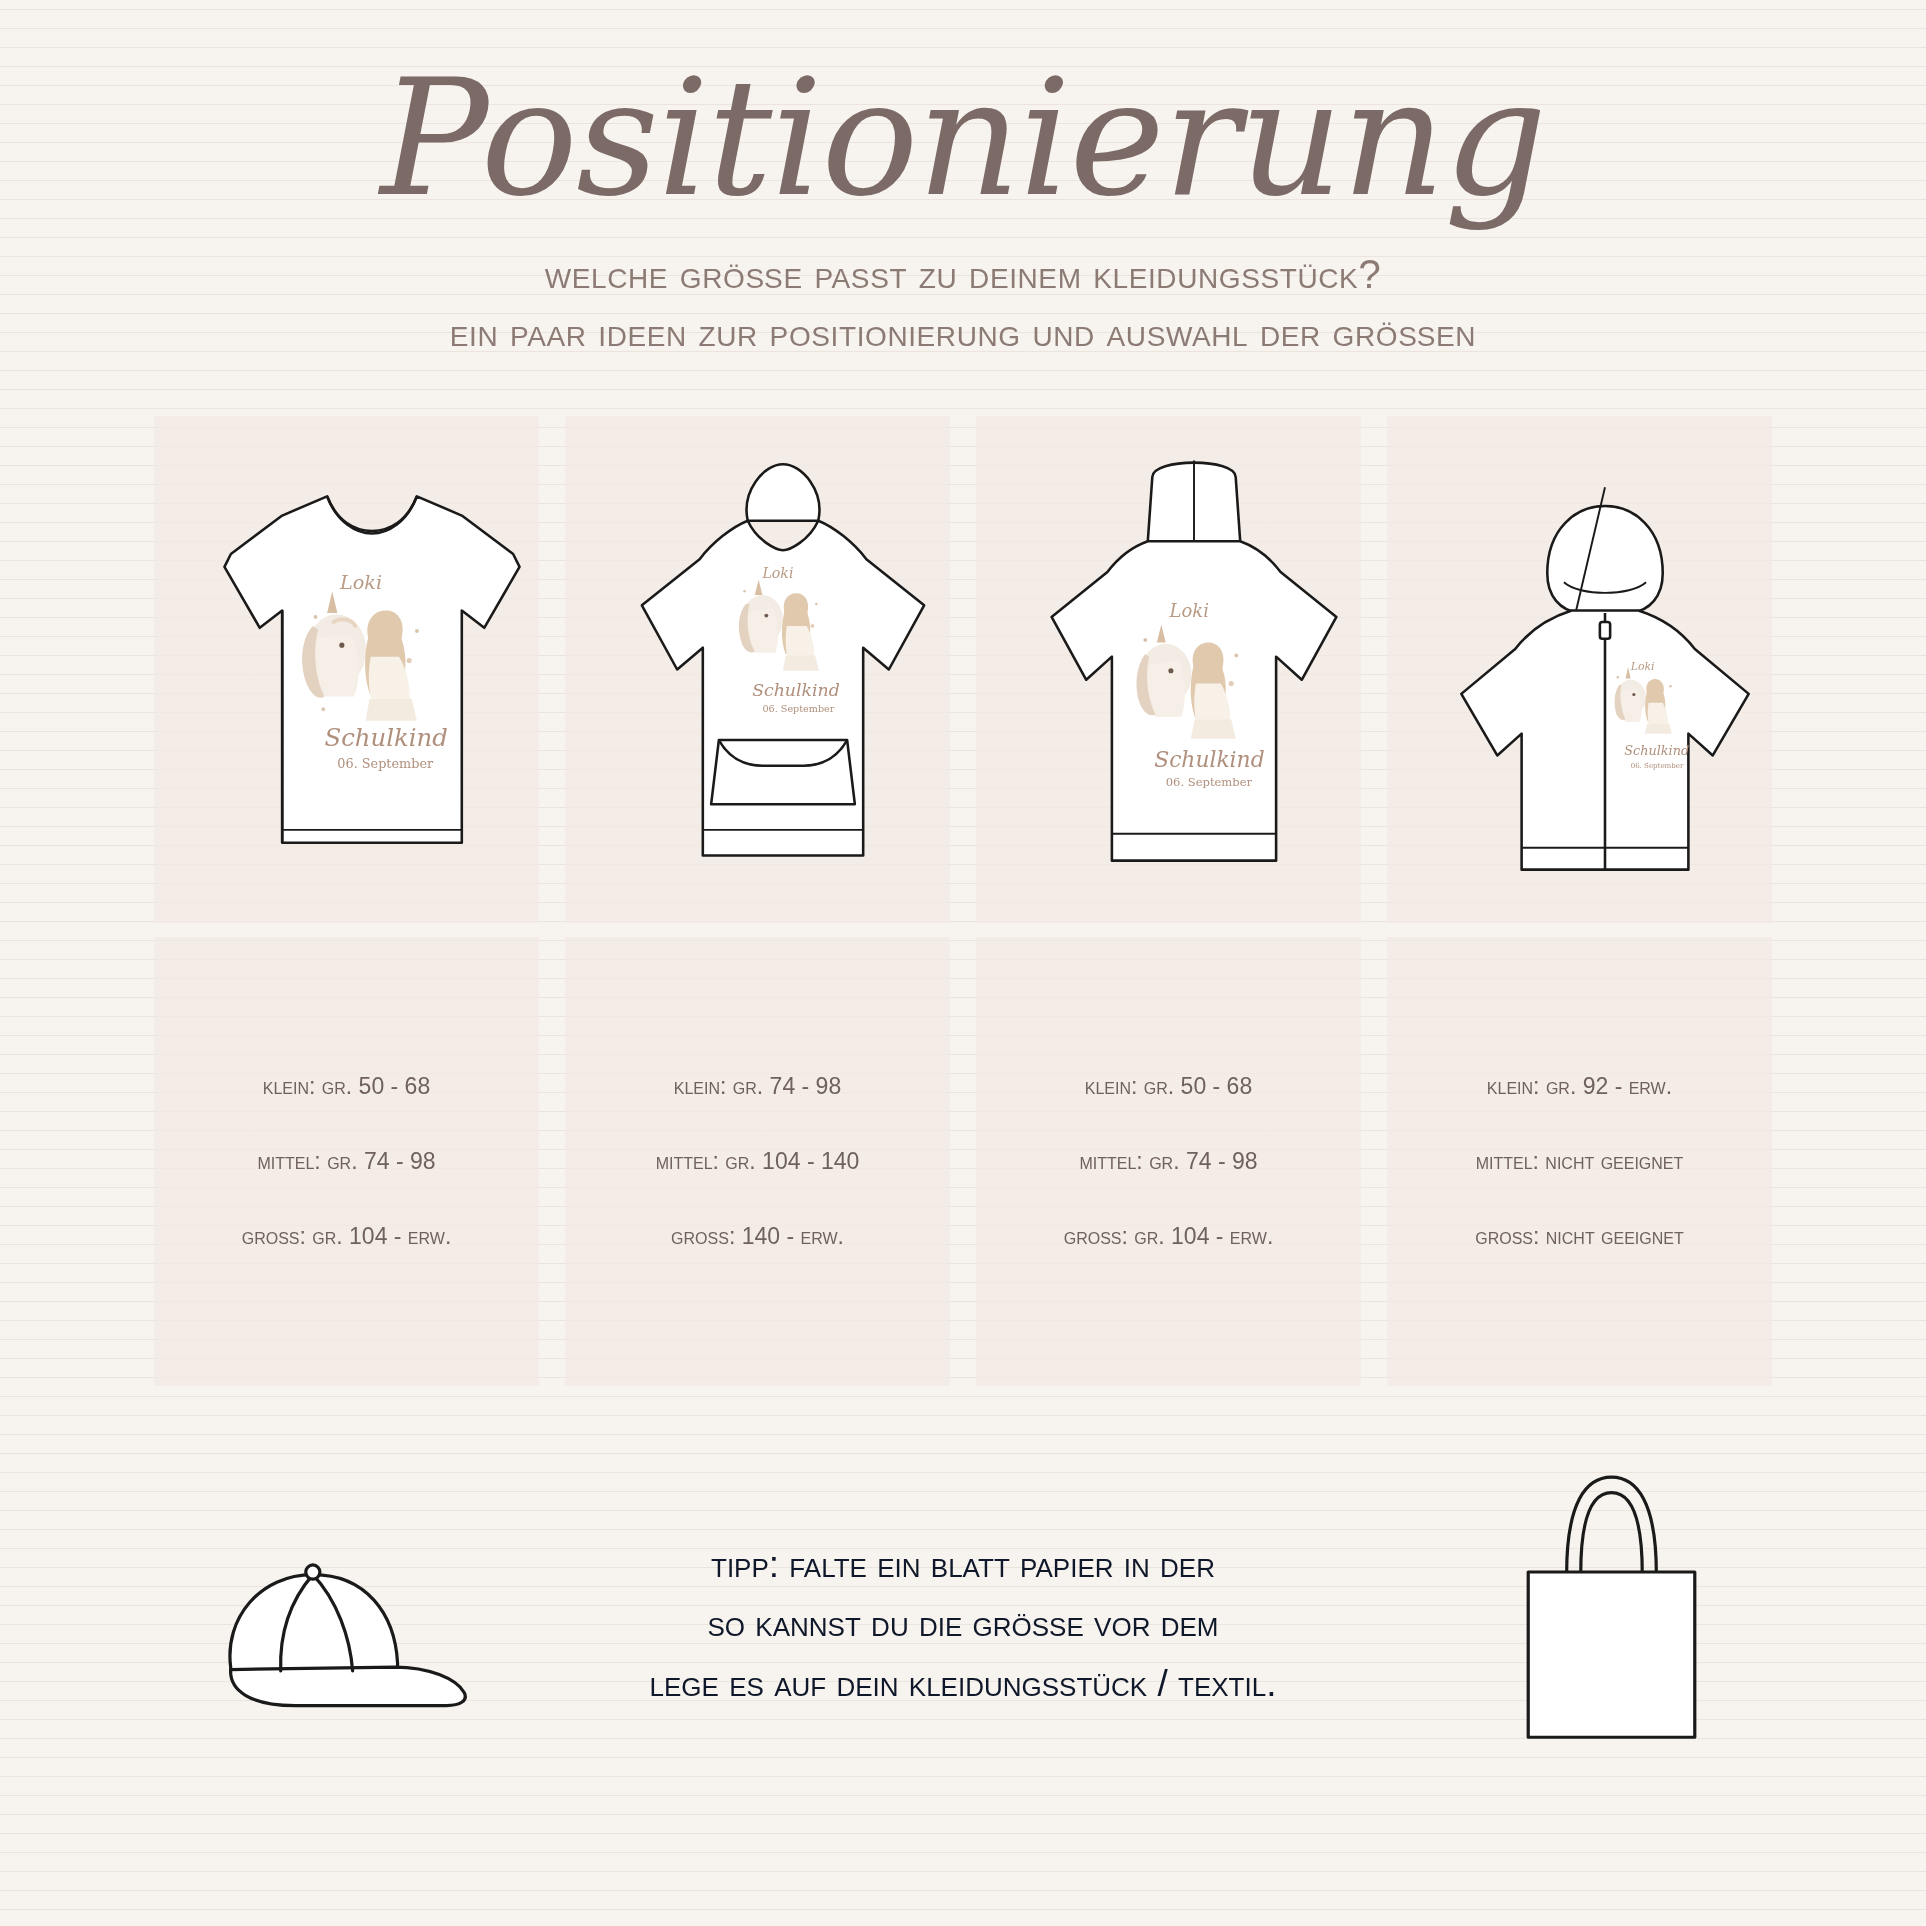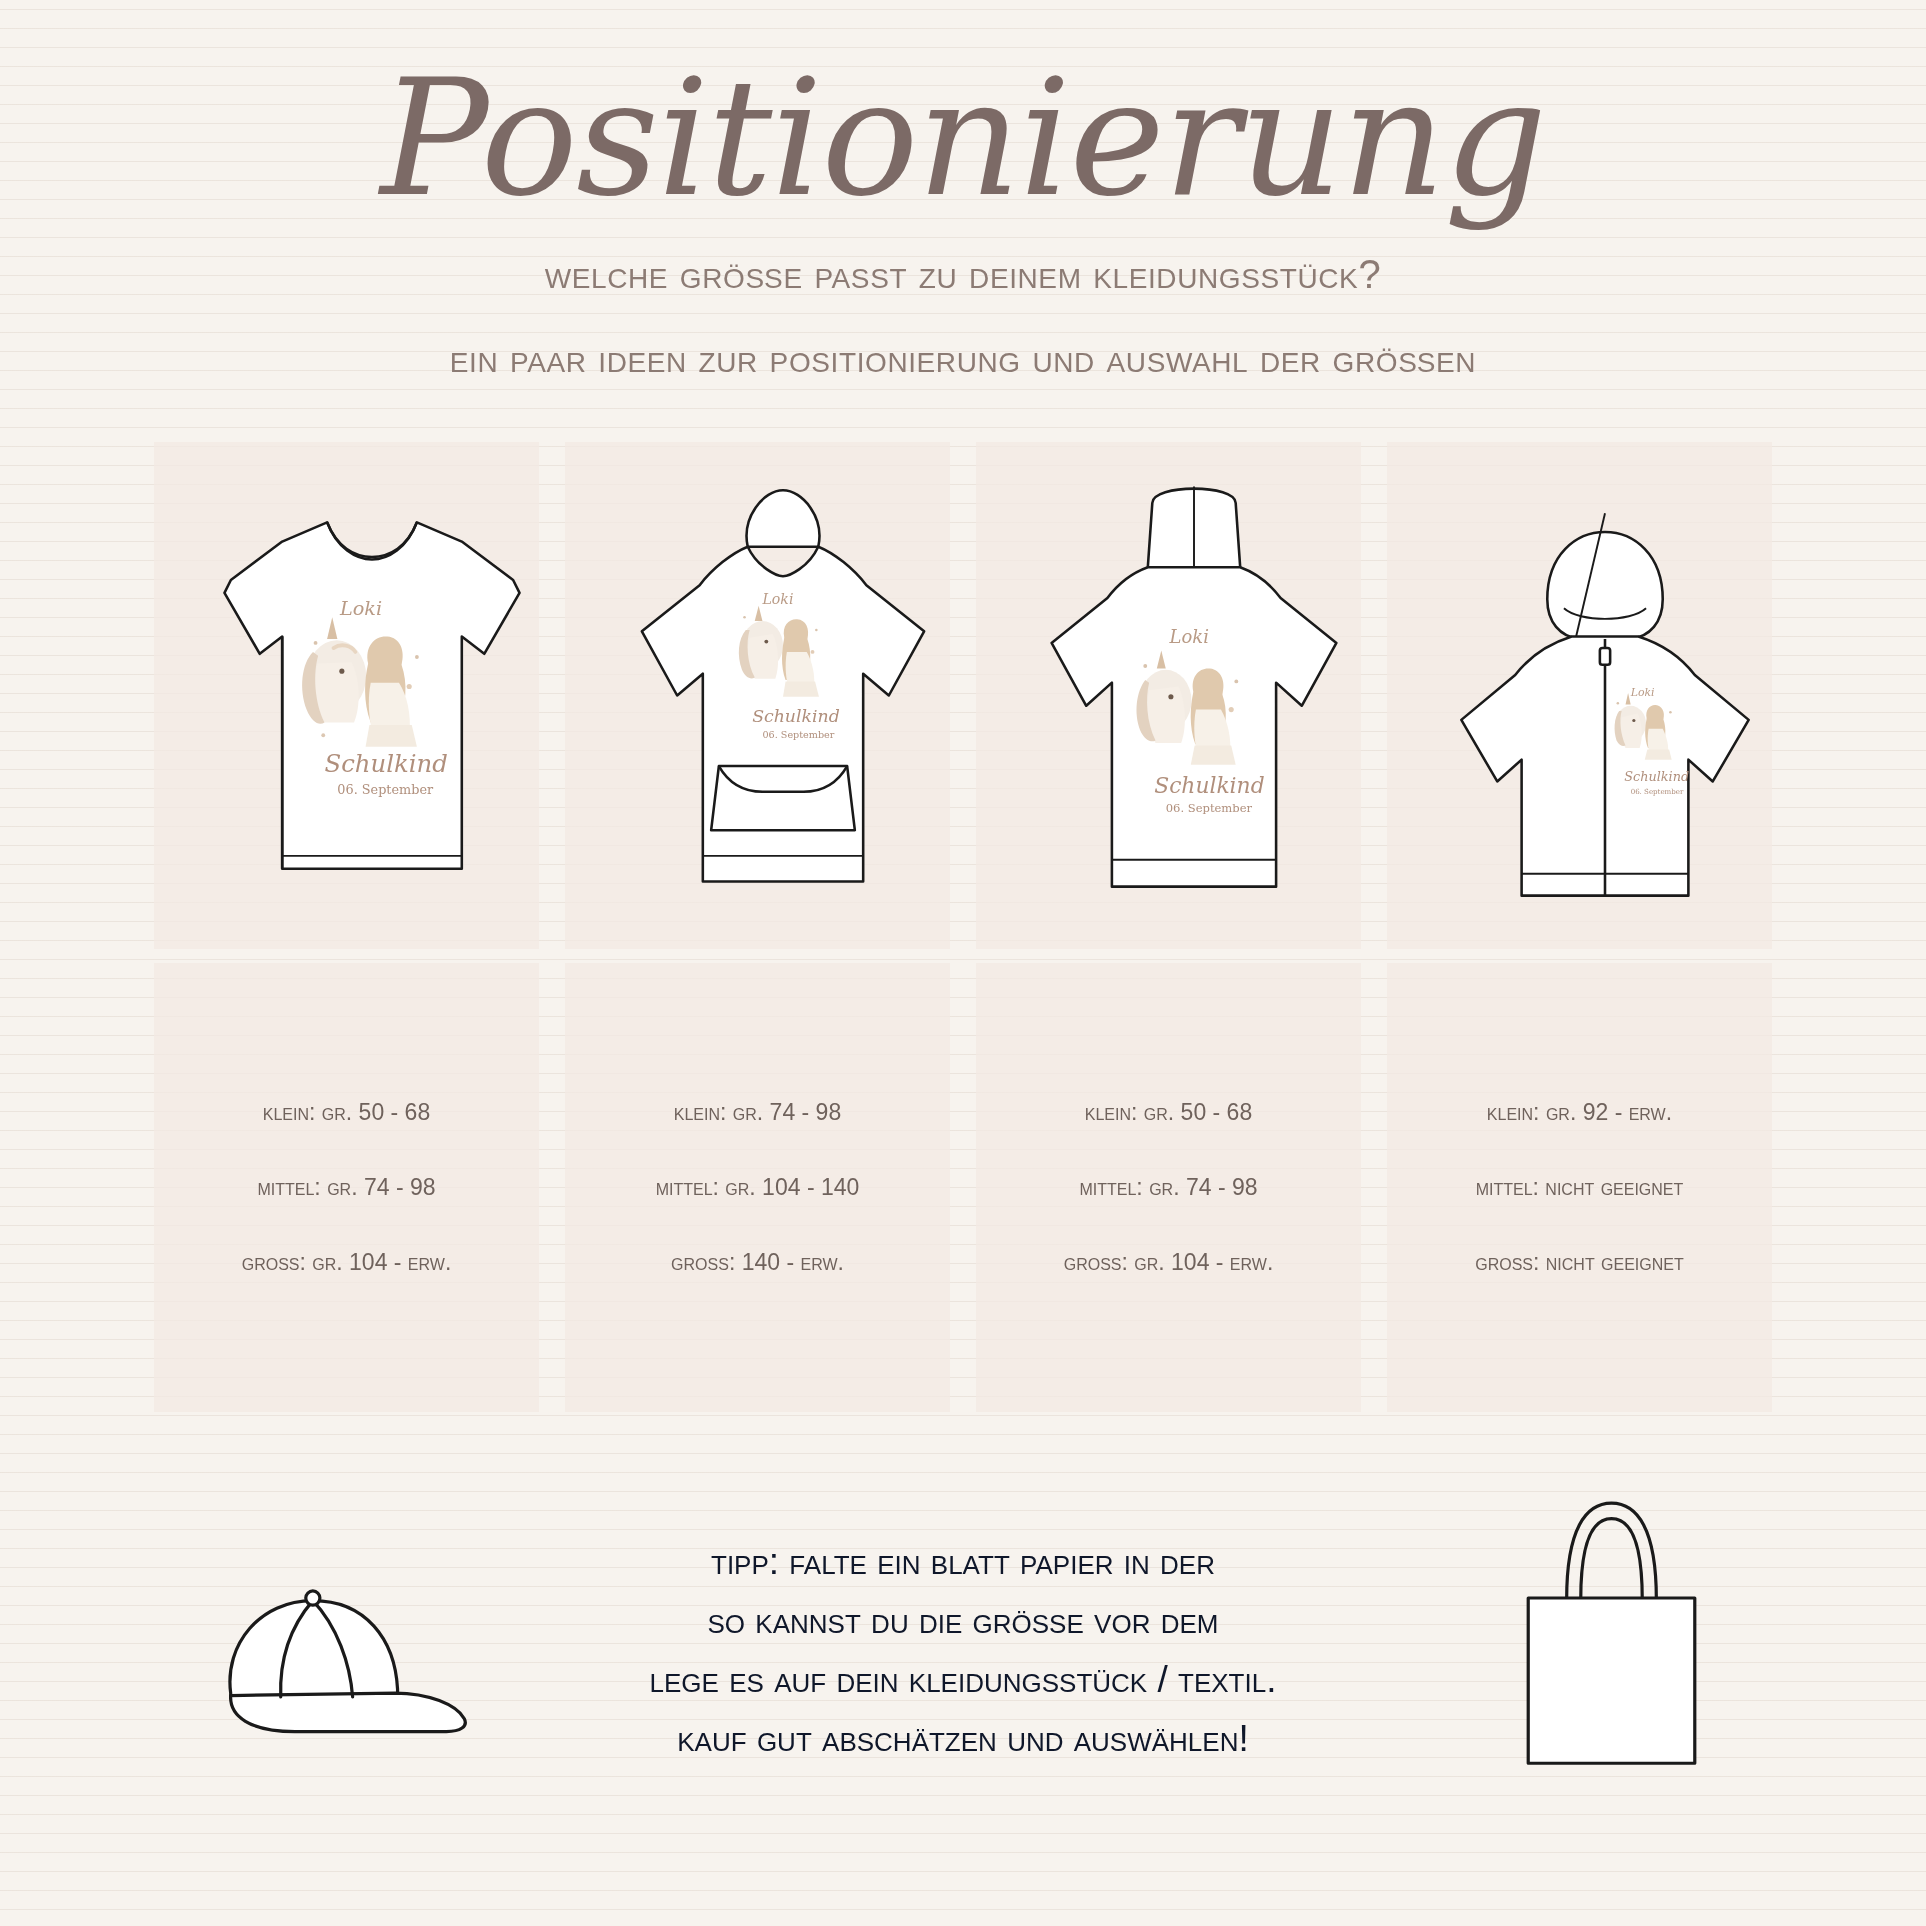--- a/index.html
+++ b/index.html
@@ -55,21 +55,20 @@
     margin-top: 26px;
     color: #8c7b74;
   }
   .subtitle {
     font-family: "Liberation Sans", sans-serif;
     font-size: 40px;
     letter-spacing: 0.6px;
     line-height: 1.45;
     font-variant: small-caps;
     text-transform: lowercase;
-    margin-top: 26px;
   }
 
   
   .columns {
     margin: 55px auto 0 auto;
     width: 1618px;
     display: flex;
     justify-content: space-between;
   }
   .col {
@@ -356,21 +355,20 @@
           <path d="M168 52 C206 92 226 150 230 202" fill="none"></path>
           <circle cx="168" cy="48" r="11"></circle>
         </g>
       </svg>
     </div>
 
     <div class="tip">
       <div>Tipp: Falte ein Blatt papier in der</div>
       <div>So kannst du die Größe vor dem</div>
       <div>lege es auf dein Kleidungsstück / Textil.</div>
-      <div>Kauf gut abschätzen und auswählen!</div>
     </div>
 
     <div class="bag-wrap">
       <svg width="205" height="289" viewBox="0 0 320 450">
         <g fill="#ffffff" stroke="#1a1a1a" stroke-width="5" stroke-linejoin="round" stroke-linecap="round">
           <path d="M90 170 C90 60 120 20 160 20 C200 20 230 60 230 170" fill="none"></path>
           <path d="M112 170 C112 78 132 44 160 44 C188 44 208 78 208 170" fill="none"></path>
           <rect x="30" y="168" width="260" height="258"></rect>
         </g>
       </svg>

